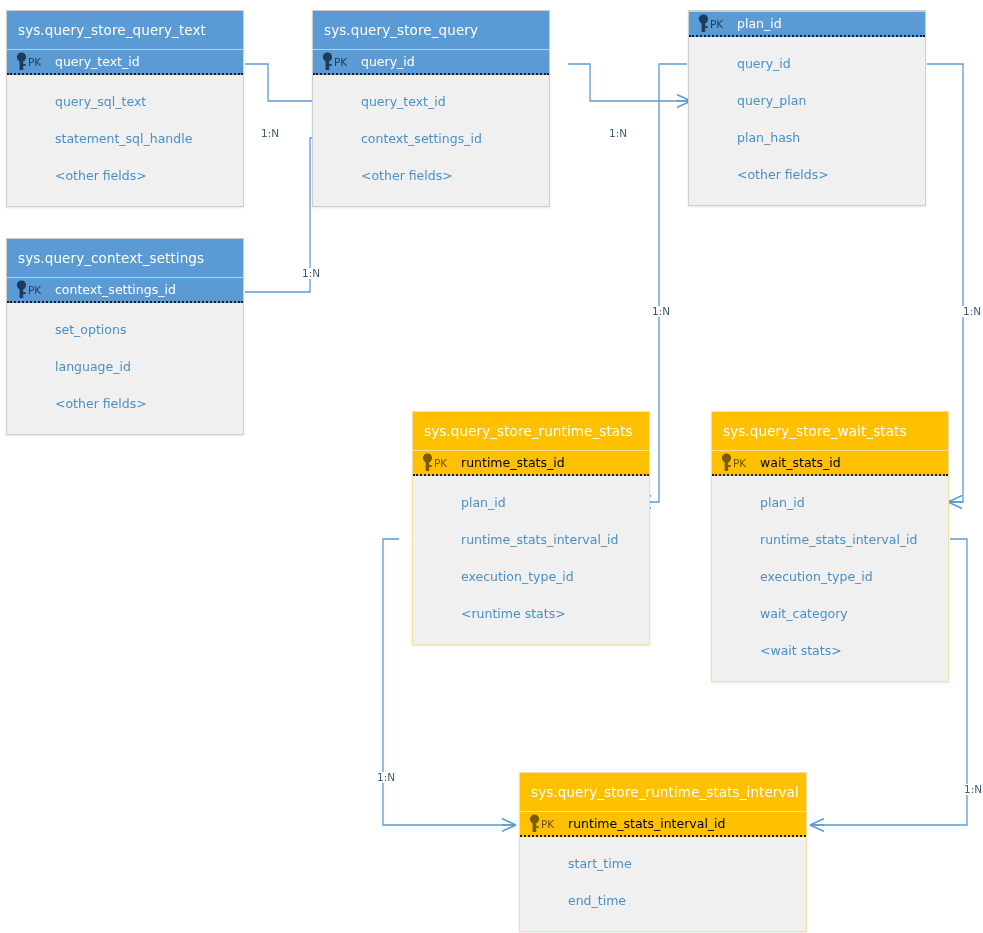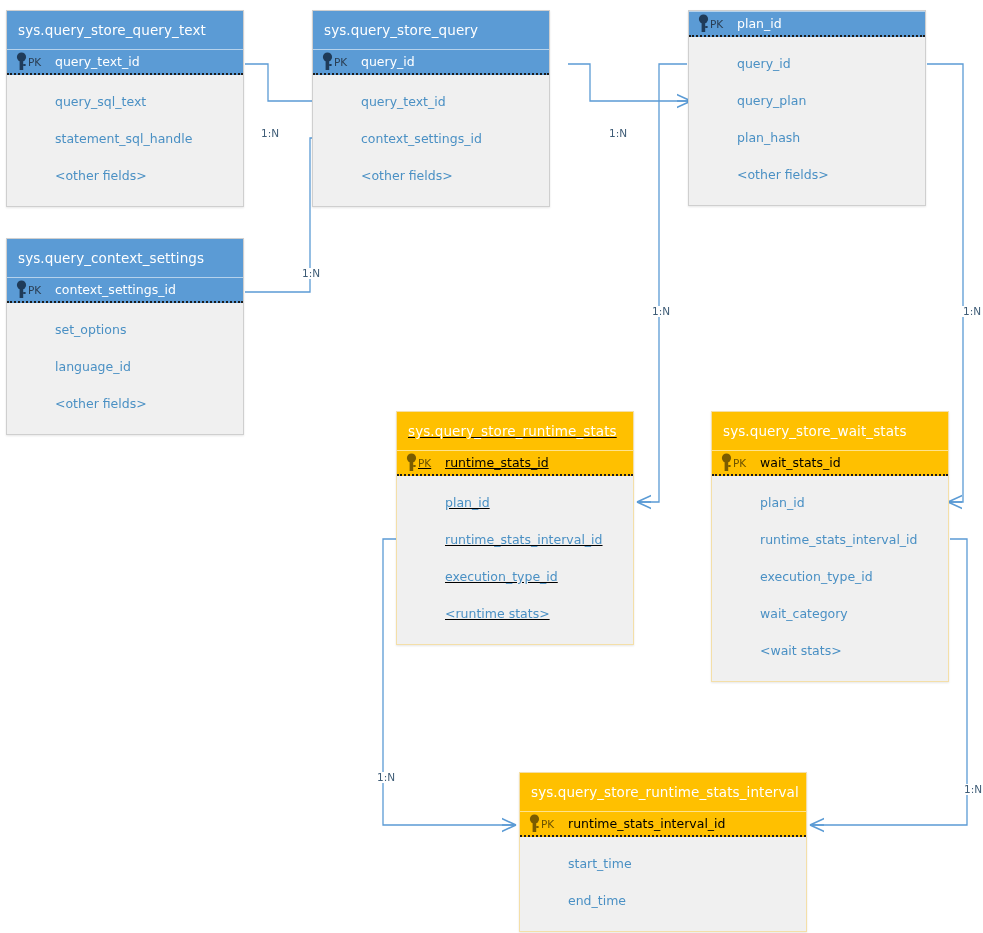--- a/index.html
+++ b/index.html
@@ -192,21 +192,21 @@
             <span class="pklabel">PK</span>
           </span>
           <span class="pkname">context_settings_id</span>
         </div>
         <div class="fields">
           <div class="fieldrow">set_options</div>
           <div class="fieldrow">language_id</div>
           <div class="fieldrow">&lt;other fields&gt;</div>
         </div>
       </div>
-      <div class="entity orange" style="left: 396px; top: 405px; width: 238px; text-decoration: underline;">
+      <div class="entity orange" style="left: 412px; top: 405px; width: 238px;">
         <div class="title">sys.query_store_runtime_stats</div>
         <div class="pkrow">
           <span class="keywrap">
             <svg class="keyicon" width="11" height="20" viewBox="0 0 11 20">
               <circle cx="5.5" cy="5" r="4.6" fill="#7a5c00"></circle>
               <rect x="3.6" y="5" width="3.6" height="13" fill="#7a5c00"></rect>
               <rect x="7.2" y="12" width="2.4" height="2" fill="#7a5c00"></rect>
             </svg>
             <span class="pklabel">PK</span>
           </span>

